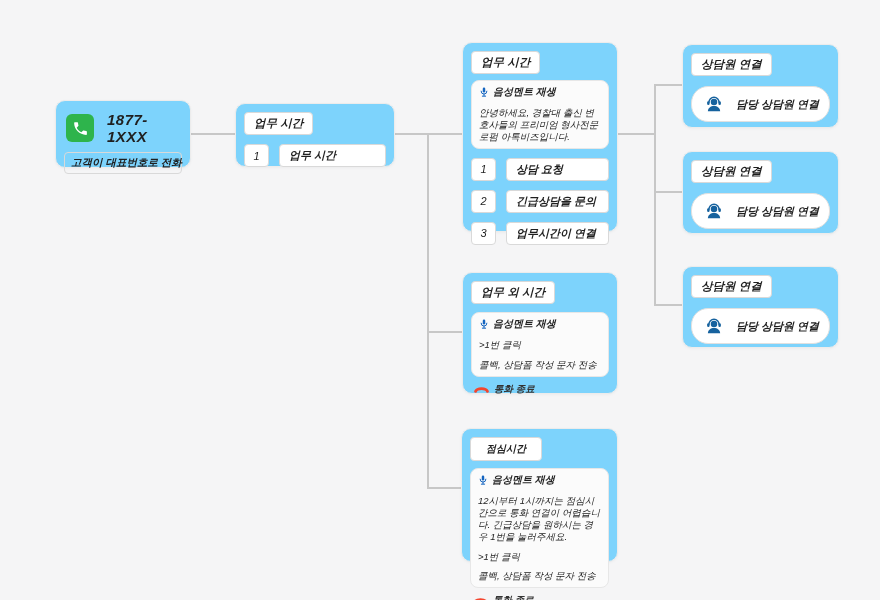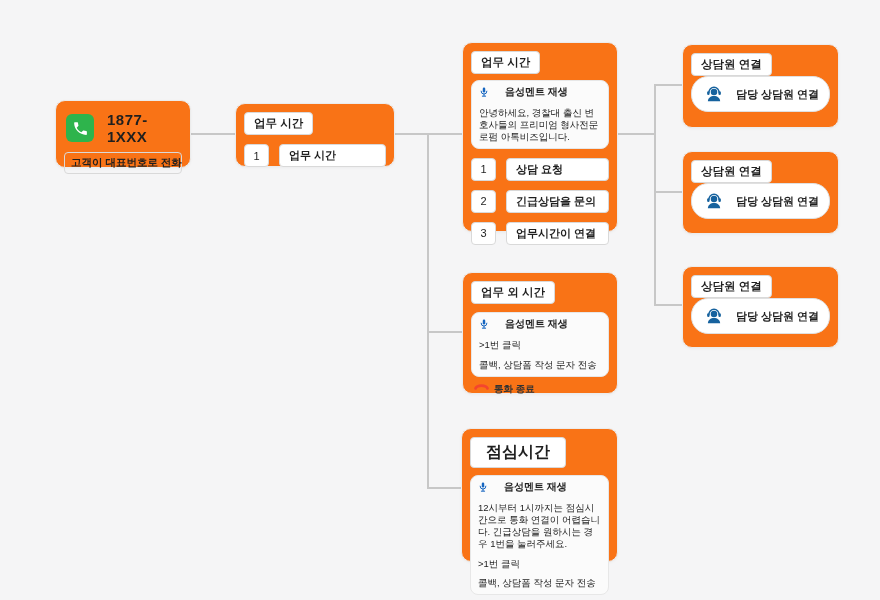--- a/index.html
+++ b/index.html
@@ -13,62 +13,62 @@
     font-family:"Liberation Sans","DejaVu Sans",sans-serif;
     background:var(--bg); color:var(--text);
     position:relative; overflow:hidden;
   }
   .stage{position:absolute;inset:0;}
   
   .line{position:absolute;background:var(--line);}
   .h{height:1.5px;} .v{width:1.5px;}
   
   .card{
-    position:absolute;background:#f97316;border:1px solid var(--card-border);
-    border-radius:10px;box-shadow:0 1px 3px rgba(0,0,0,.04);padding:8px;
+    position:absolute;background:#7dd3fc;border:1px solid var(--card-border);
+    border-radius:10px;box-shadow:0 1px 3px rgba(0,0,0,.04);padding:8px;font-style:italic;
   }
   .title-box{
     display:inline-block;background:#fff;border:1px solid var(--box-border);
     border-radius:4px;padding:3px 9px;font-size:11.5px;font-weight:bold;
     white-space:nowrap;
   }
-  .title-box.big{font-size:16px;padding:4px 15px;}
+  .title-box.big{font-size:10px;padding:4px 15px;}
   .voice-box{
     margin-top:6px;background:#fbfbfb;border:1px solid #e7e7e7;
     border-radius:8px;padding:4px 7px 5px 7px;
   }
-  .voice-head{display:flex;align-items:center;gap:16px;font-size:10px;font-weight:bold;height:14px;}
+  .voice-head{display:flex;align-items:center;gap:4px;font-size:10px;font-weight:bold;height:14px;}
   .voice-text{font-size:9.5px;line-height:1.25;color:#222;margin-top:8px;}
   .opt-row{display:flex;gap:10px;margin-top:9px;}
   .key-box{
     width:25px;height:23px;border:1px solid var(--box-border);border-radius:4px;
     background:#fff;display:flex;align-items:center;justify-content:center;
     font-size:11px;flex:0 0 auto;
   }
   .label-box{
     flex:1;height:23px;border:1px solid var(--box-border);border-radius:4px;
     background:#fff;display:flex;align-items:center;padding:0 9px;
     font-size:11px;font-weight:600;white-space:nowrap;overflow:hidden;
   }
-  .end-row{display:flex;align-items:flex-start;gap:5px;margin-top:6px;padding-left:3px;}
+  .end-row{display:flex;align-items:center;gap:5px;margin-top:6px;padding-left:3px;}
   .end-label{font-size:9.5px;font-weight:bold;color:#333;}
   
   .start-head{display:flex;align-items:center;gap:13px;padding:2px 2px 0 2px;}
   .phone-badge{
     width:28px;height:28px;border-radius:6px;background:var(--green);
     display:flex;align-items:center;justify-content:center;flex:0 0 auto;
   }
   .phone-number{font-size:15px;font-weight:bold;letter-spacing:.5px;}
   .caption-box{
     margin-top:7px;border:1px solid var(--box-border);border-radius:4px;
     padding:3px 6px;font-size:10.5px;font-weight:600;text-align:right;white-space:nowrap;
   }
   
   .connect-box{
-    border:1px solid #e0e0e0;border-radius:17px;background:#fff;
+    margin-top:10px;border:1px solid #e0e0e0;border-radius:17px;background:#fff;
     display:flex;align-items:center;gap:12px;padding:8px 12px;
   }
   .connect-label{font-size:11px;font-weight:600;white-space:nowrap;}
   svg{display:block;}
 </style>
 </head>
 <body>
 
 <div class="stage">
 

